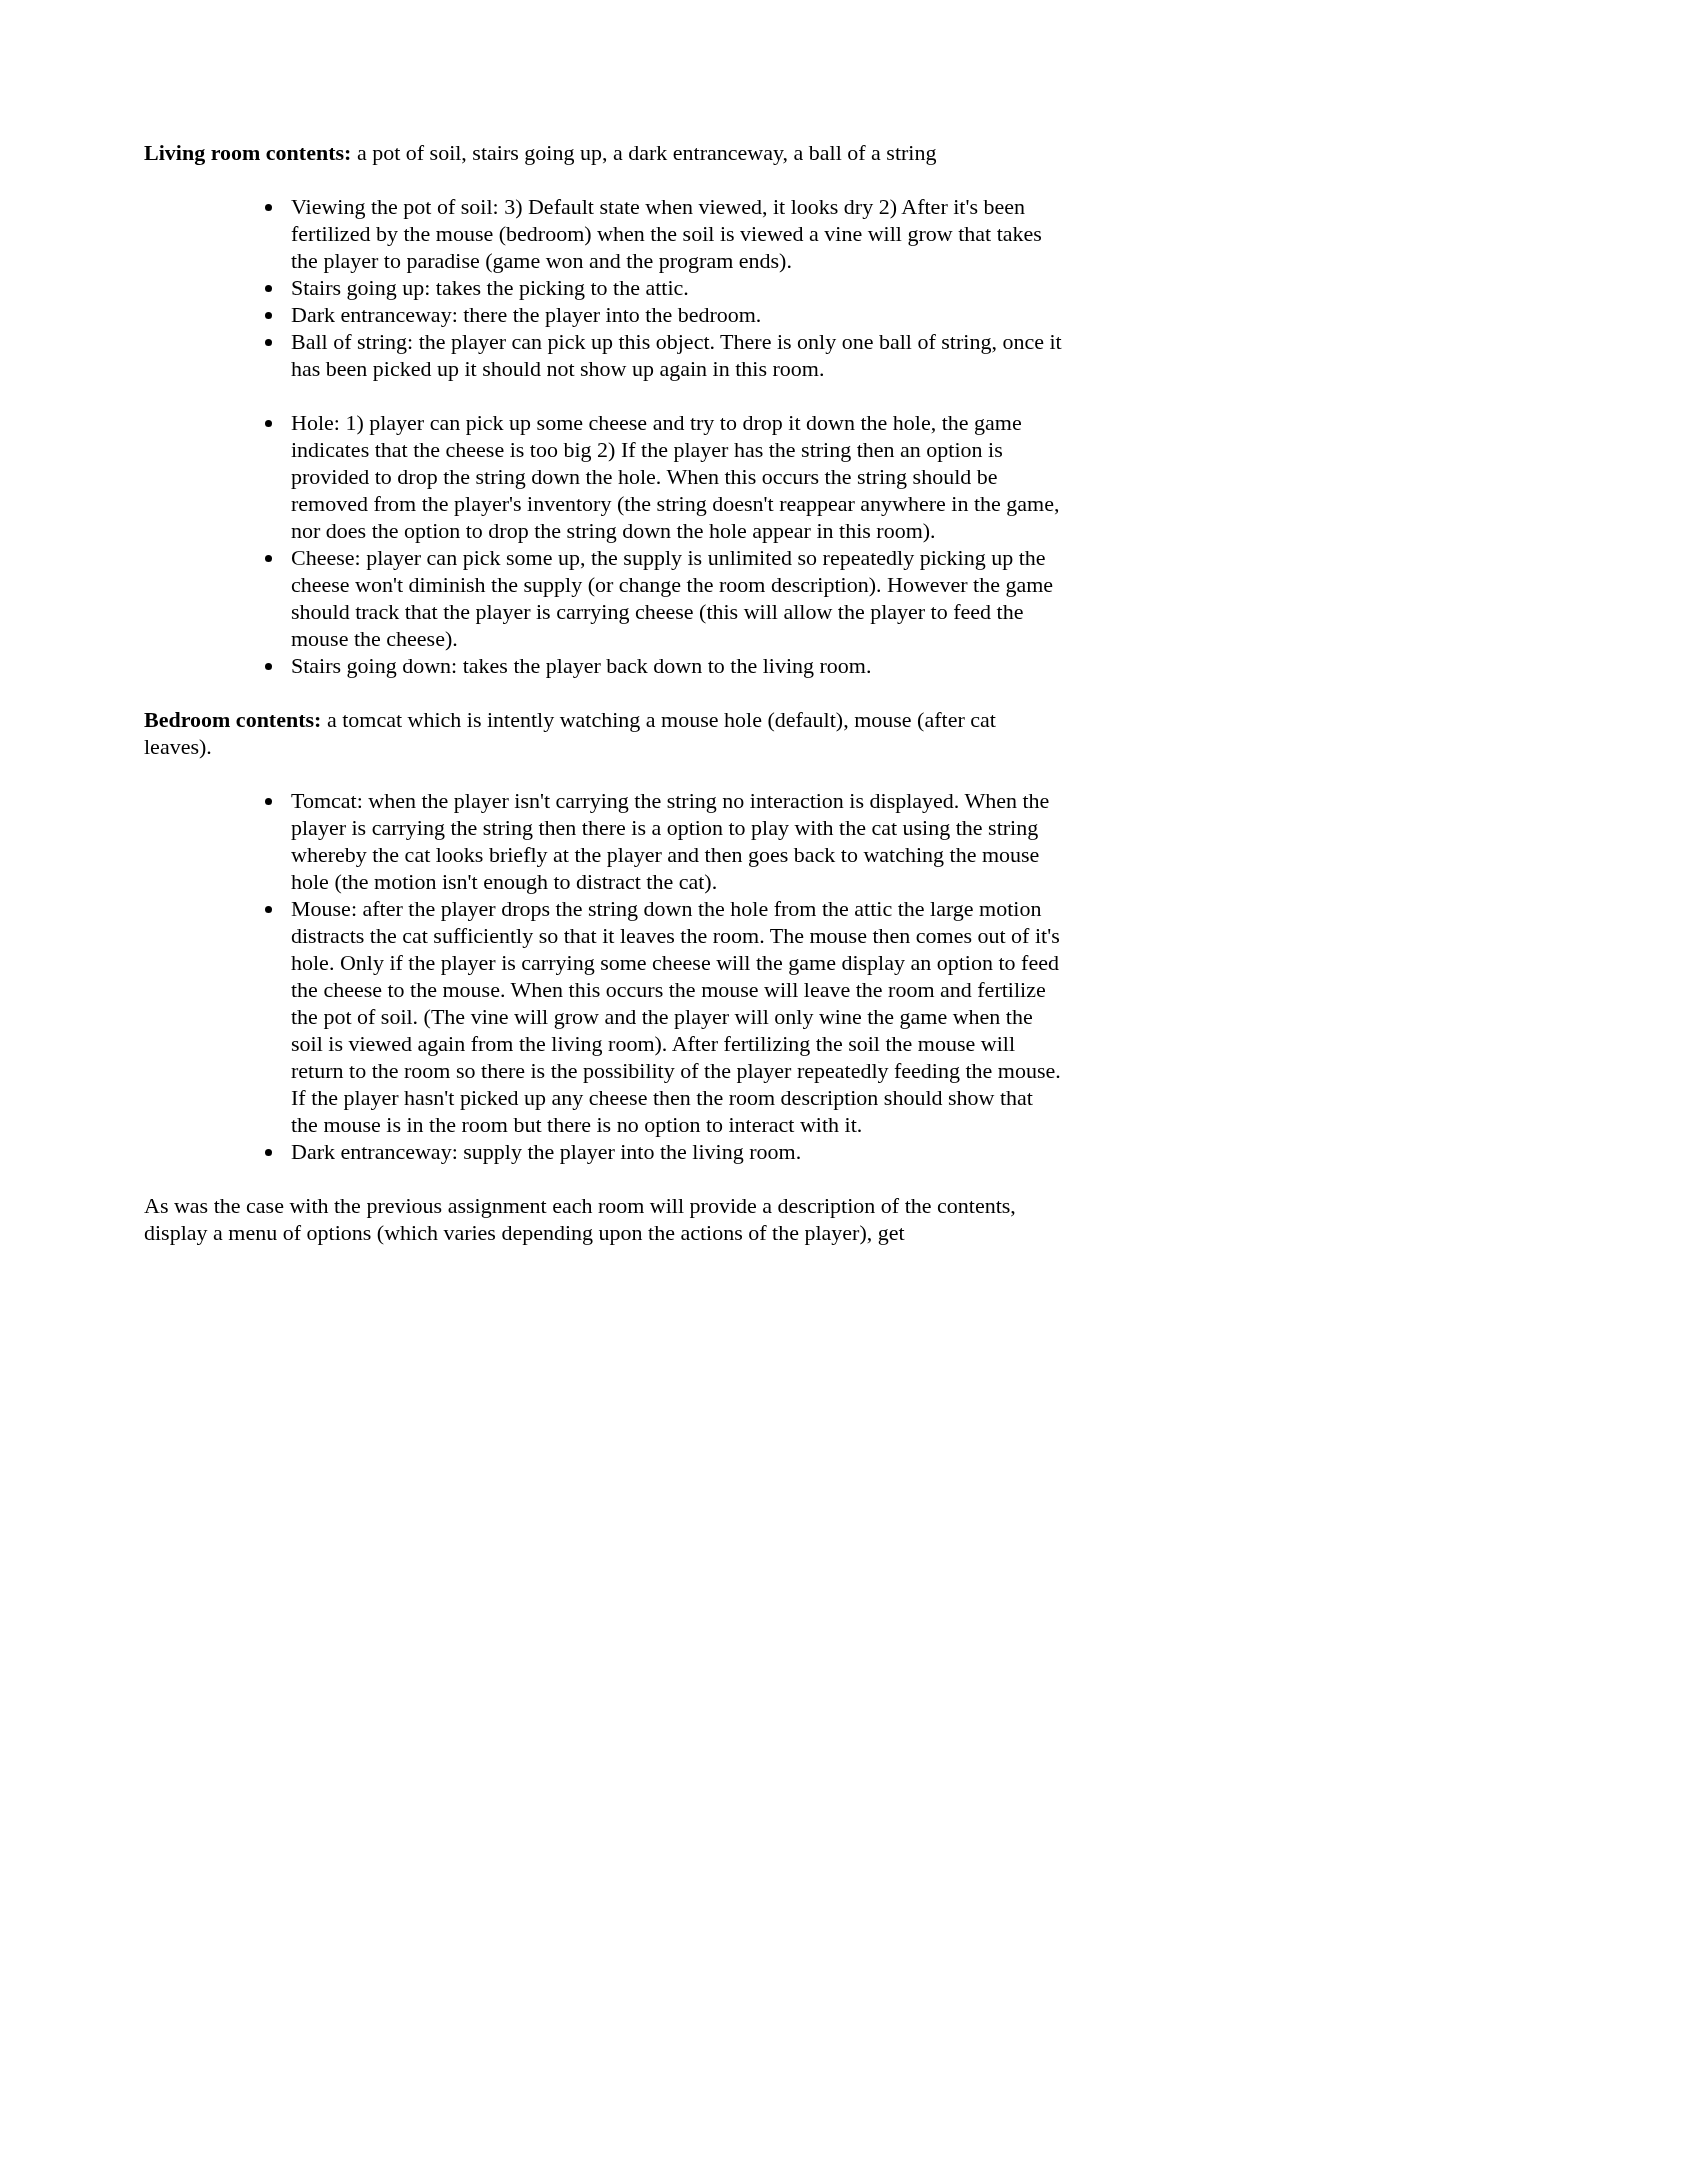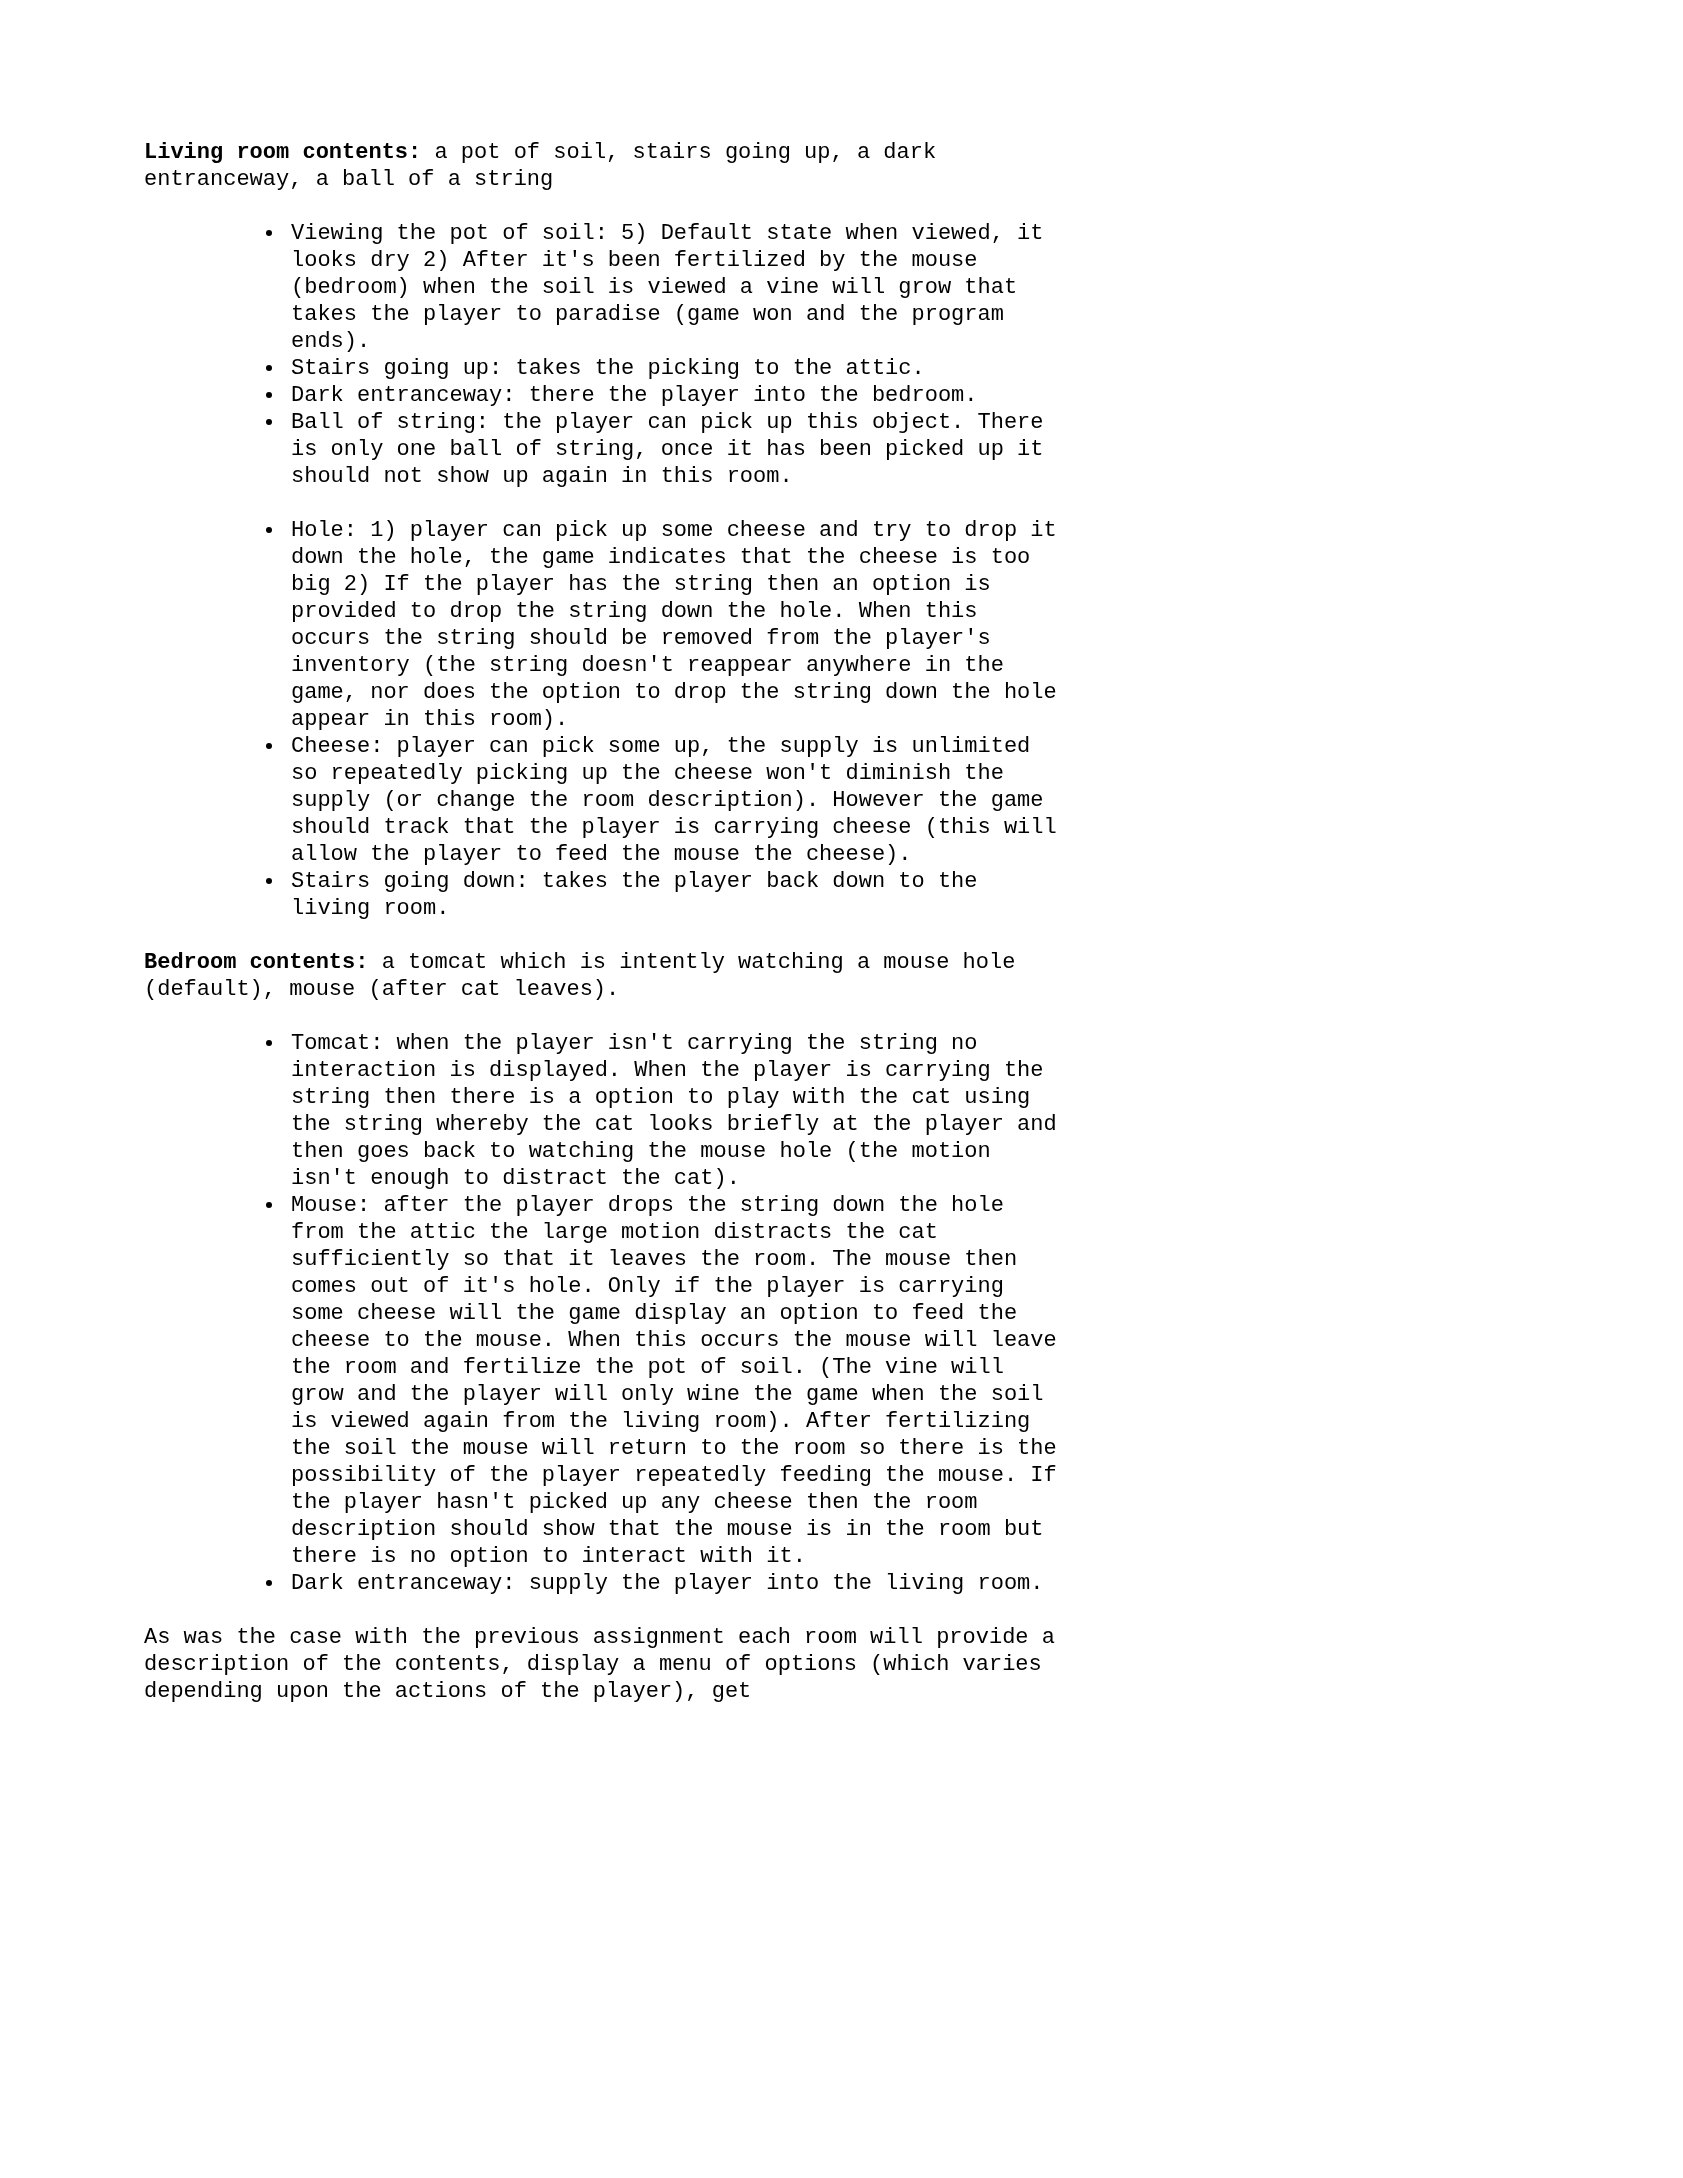--- a/index.html
+++ b/index.html
@@ -6,21 +6,21 @@
     margin: 0;
     padding: 0;
     background: #ffffff;
   }
   .doc-page {
     position: relative;
     width: 1683px;
     height: 2178px;
     background: #ffffff;
     color: #000000;
-    font-family: Liberation Mono, monospace;
+    font-family: Liberation Serif, serif;
     font-size: 22px;
     line-height: 27px;
     box-sizing: border-box;
     padding: 139px 619px 0 144px;
     overflow: hidden;
   }
   .heading-para {
     margin: 0 0 27px 0;
   }
   .heading-para .sec-heading {
@@ -42,21 +42,21 @@
 </head>
 <body>
 
 <div class="doc-page">
 
   <section>
     <p class="heading-para">
       <strong class="sec-heading">Living room contents:</strong><span> a pot of soil, stairs going up, a dark entranceway, a ball of a string</span>
     </p>
     <ul class="bullets">
-      <li>Viewing the pot of soil: 5) Default state when viewed, it looks dry  2) After it's been fertilized by the mouse (bedroom) when the soil is viewed a vine will grow that takes the player to paradise (game won and the program ends).</li>
+      <li>Viewing the pot of soil: 3) Default state when viewed, it looks dry  2) After it's been fertilized by the mouse (bedroom) when the soil is viewed a vine will grow that takes the player to paradise (game won and the program ends).</li>
       <li>Stairs going up: takes the picking to the attic.</li>
       <li>Dark entranceway: there the player into the bedroom.</li>
       <li>Ball of string: the player can pick up this object. There is only one ball of string, once it has been picked up it should not show up again in this room.</li>
     </ul>
   </section>
 
   <section>
     <ul class="bullets">
       <li>Hole: 1) player can pick up some cheese and try to drop it down the hole, the game indicates that the cheese is too big  2) If the player has the string then an option is provided to drop the string down the hole. When this occurs the string should be removed from the player's inventory (the string doesn't reappear anywhere in the game, nor does the option to drop the string down the hole appear in this room).</li>
       <li>Cheese: player can pick some up, the supply is unlimited so repeatedly picking up the cheese won't diminish the supply (or change the room description). However the game should track that the player is carrying cheese (this will allow the player to feed the mouse the cheese).</li>

